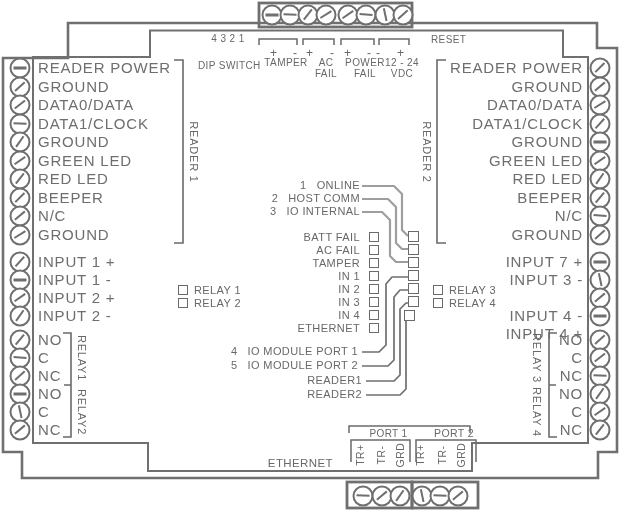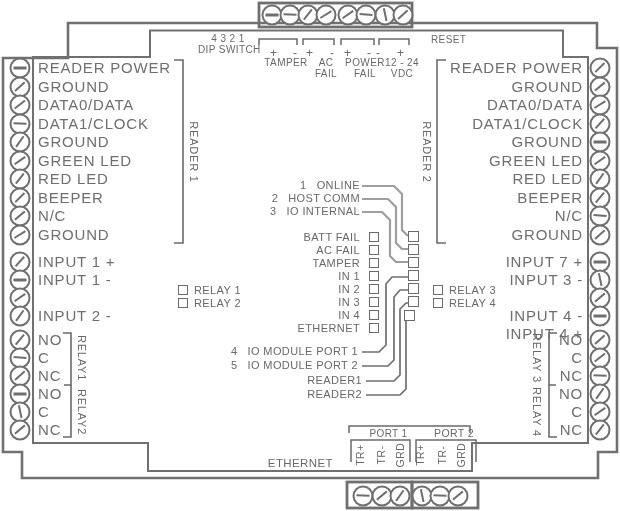--- a/index.html
+++ b/index.html
@@ -58,21 +58,21 @@
     <path d="M362,199 L388,199 L396,207 L396,243 L402,249 L408,249" fill="none" stroke="#9e9e9e" stroke-width="2.2" stroke-linejoin="round"></path>
     <path d="M362,212 L382,212 L390,220 L390,256 L396,262 L408,262" fill="none" stroke="#9e9e9e" stroke-width="2.2" stroke-linejoin="round"></path>
 
     <path d="M362,352 L379,352 L386,345 L386,284 L392,277 L408,277" fill="none" stroke="#6f6f6f" stroke-width="1.7" stroke-linejoin="round"></path>
     <path d="M362,366 L388,366 L394,360 L394,297 L400,290 L408,290" fill="none" stroke="#6f6f6f" stroke-width="1.7" stroke-linejoin="round"></path>
     <path d="M366,381 L394,381 L400,375 L400,309 L406,303 L408,303" fill="none" stroke="#6f6f6f" stroke-width="1.7" stroke-linejoin="round"></path>
     <path d="M366,395 L400,395 L406,389 L406,321" fill="none" stroke="#6f6f6f" stroke-width="1.7" stroke-linejoin="round"></path>
   </svg>
 
   <div class="toplbl" style="left:196px;top:33px;width:48px;">4 3 2 1</div>
-  <div class="toplbl" style="left:190px;top:44px;width:62px;">DIP SWITCH</div>
+  <div class="toplbl" style="left:190px;top:60px;width:62px;">DIP SWITCH</div>
   <div class="toplbl" style="left:423px;top:34px;">RESET</div>
 
   <div class="pol" style="left:270px;top:47px;width:27px;">
       <span>+</span>
       <span>-</span>
     </div>
   <div class="pol" style="left:306px;top:47px;width:28px;">
       <span>+</span>
       <span>-</span>
     </div>
@@ -98,20 +98,21 @@
   <div class="tlabel" style="left:38px;top:95px;">DATA0/DATA</div>
   <div class="tlabel" style="left:38px;top:114px;">DATA1/CLOCK</div>
   <div class="tlabel" style="left:38px;top:132px;">GROUND</div>
   <div class="tlabel" style="left:38px;top:151px;">GREEN LED</div>
   <div class="tlabel" style="left:38px;top:169px;">RED LED</div>
   <div class="tlabel" style="left:38px;top:188px;">BEEPER</div>
   <div class="tlabel" style="left:38px;top:206px;">N/C</div>
   <div class="tlabel" style="left:38px;top:225px;">GROUND</div>
   <div class="tlabel" style="left:38px;top:252px;">INPUT 1 +</div>
   <div class="tlabel" style="left:38px;top:270px;">INPUT 1 -</div>
+  <div class="tlabel" style="left:38px;top:288px;">INPUT 2 +</div>
   <div class="tlabel" style="left:38px;top:306px;">INPUT 2 -</div>
   <div class="tlabel" style="left:38px;top:330px;">NO</div>
   <div class="tlabel" style="left:38px;top:348px;">C</div>
   <div class="tlabel" style="left:38px;top:366px;">NC</div>
   <div class="tlabel" style="left:38px;top:384px;">NO</div>
   <div class="tlabel" style="left:38px;top:402px;">C</div>
   <div class="tlabel" style="left:38px;top:420px;">NC</div>
 
   <div class="tlabel" style="right:37px;top:58px;">READER POWER</div>
   <div class="tlabel" style="right:37px;top:77px;">GROUND</div>

